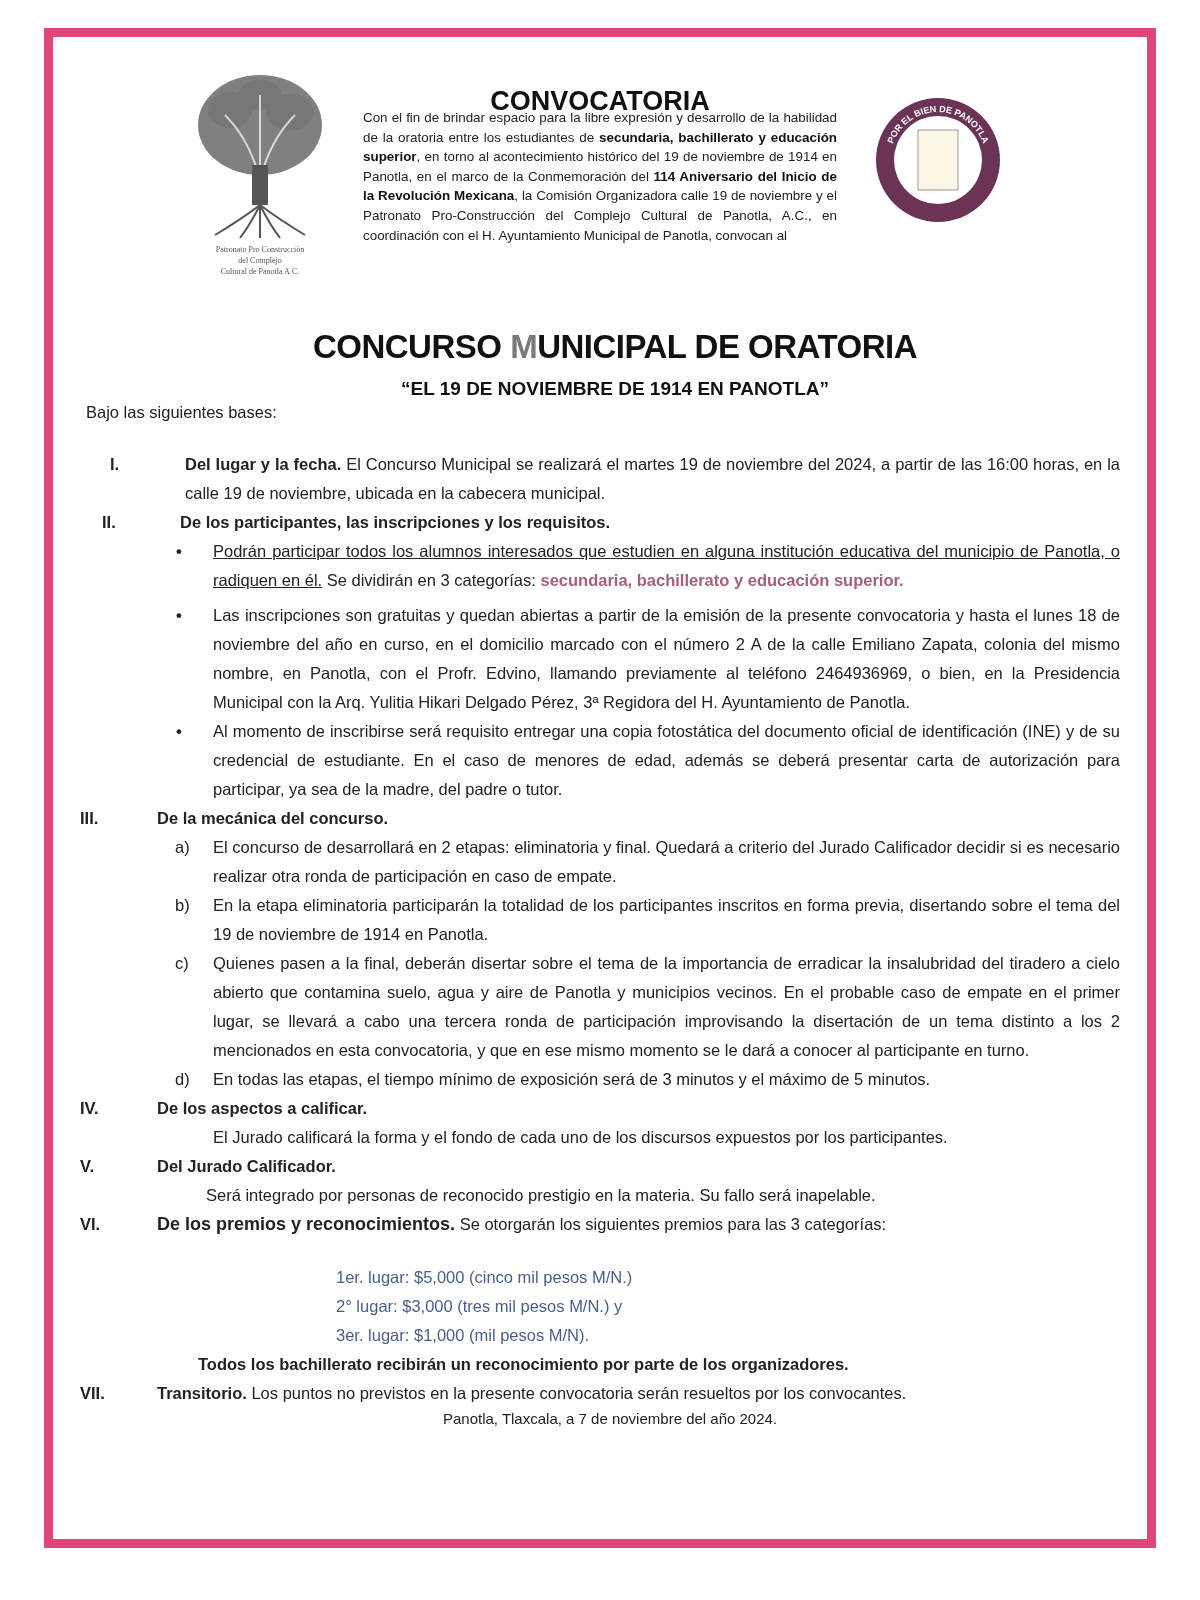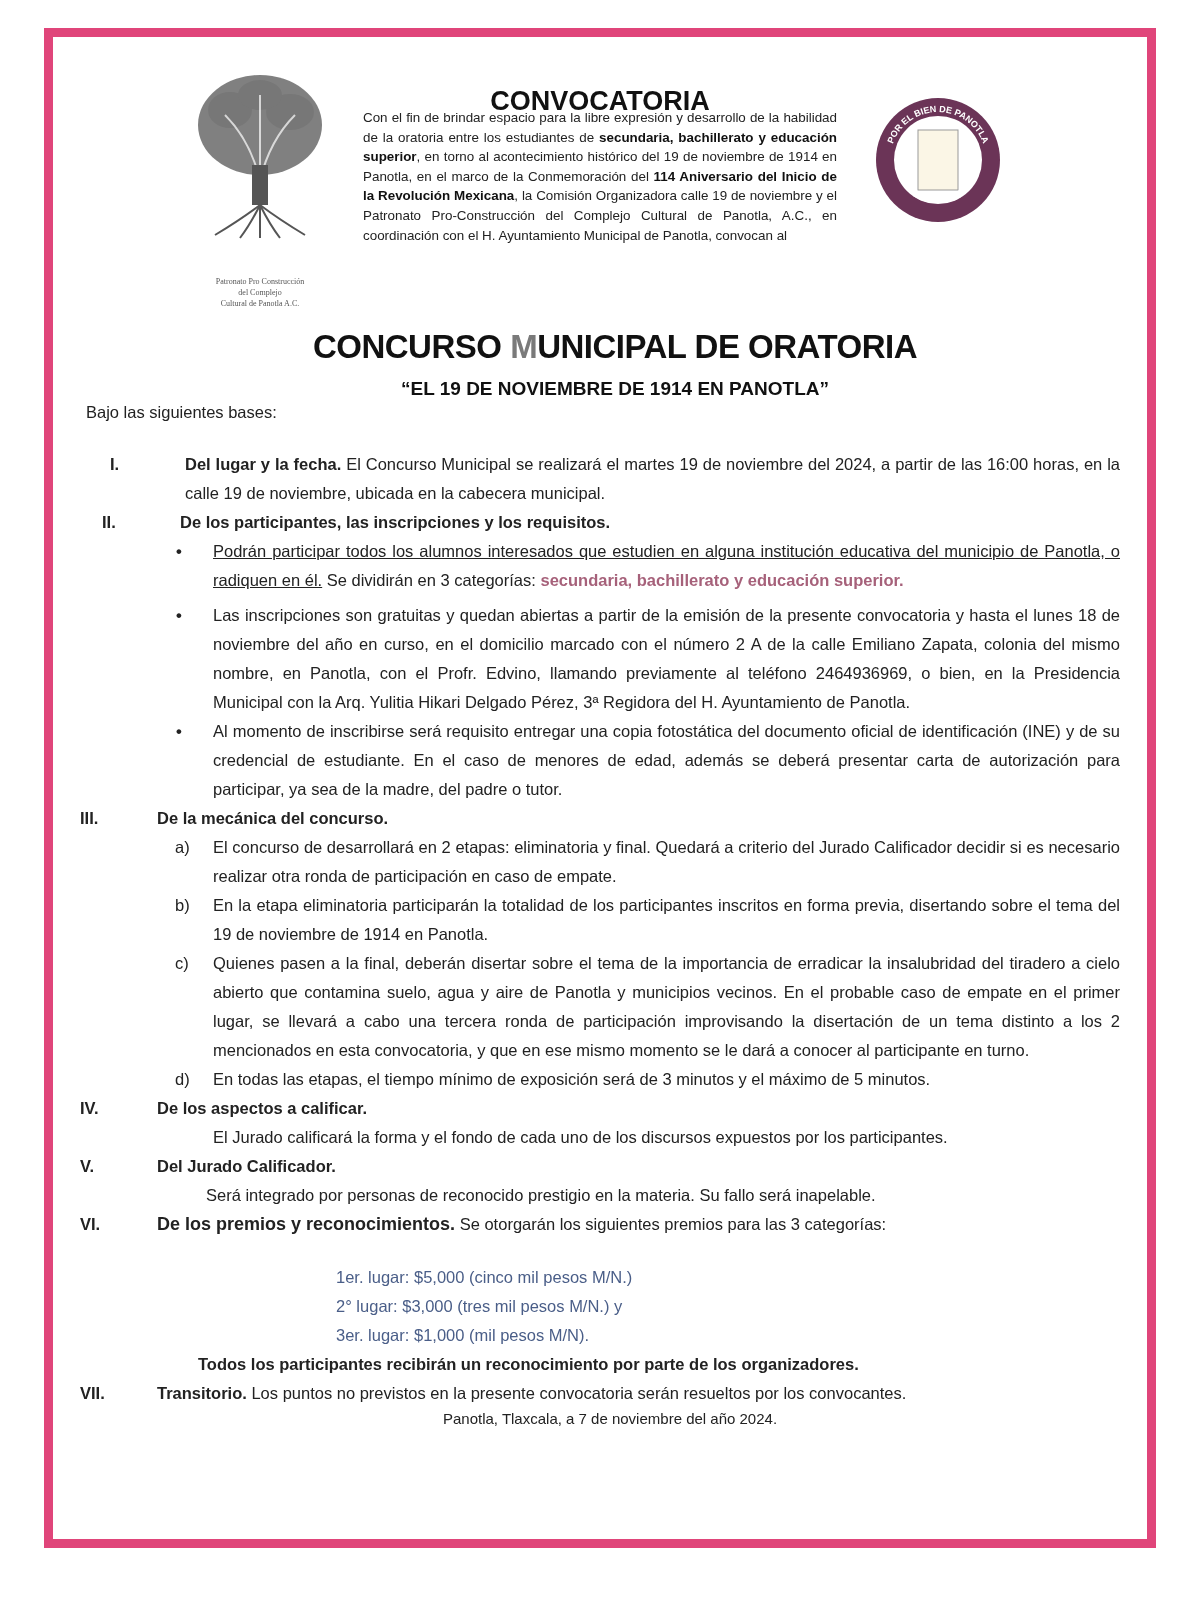--- a/index.html
+++ b/index.html
@@ -3,21 +3,21 @@
 <meta charset="utf-8">
 <style>
   html, body { margin:0; padding:0; background:#ffffff; }
   body { width:1200px; height:1600px; position:relative; overflow:hidden;
          font-family:"Liberation Sans", sans-serif; color:#1a1a1a; }
   .frame { position:absolute; left:44px; top:28px; width:1112px; height:1520px;
            border:9px solid #e0457a; box-sizing:border-box; }
   .abs { position:absolute; }
   .tree { left:190px; top:70px; width:140px; height:170px; }
   .tree-caption { left:180px; top:244px; width:160px; text-align:center;
-                  font-size:8px; line-height:11px; color:#555; font-family:"Liberation Serif", serif;margin-top:32px; }
+                  font-size:8px; line-height:11px; color:#555; font-family:"Liberation Serif", serif; }
   .title { left:360px; top:58px; width:480px; text-align:center; font-size:27px; font-weight:bold; color:#111;margin-top:28px; }
   .intro { left:363px; top:108px; width:474px; font-size:13.4px; line-height:19.6px; text-align:justify; color:#222; }
   .intro b { color:#111; }
   .seal { left:868px; top:90px; width:140px; height:140px; }
   .main-title { left:200px; top:328px; width:830px; text-align:center; font-size:33px; font-weight:bold; color:#111; letter-spacing:-0.5px; }
   .main-title .m { color:#7a7a7a; }
   .subtitle { left:200px; top:378px; width:830px; text-align:center; font-size:19px; font-weight:bold; color:#111; }
   .bases { left:86px; top:403px; font-size:16.5px; color:#222; }
   .content { left:80px; top:450px; width:1040px; font-size:16.5px; line-height:29px; color:#222; }
   .sec { position:relative; }
@@ -123,20 +123,20 @@
 
   <div class="sec" style="padding-left:77px;">
     <span class="num">VI.</span>
     <b style="font-size:18px;">De los premios y reconocimientos.</b><span> Se otorgarán los siguientes premios para las 3 categorías:</span>
   </div>
   <div class="blue" style="padding-left:256px;margin-top:24px;">
     <div>1er. lugar: $5,000 (cinco mil pesos M/N.)</div>
     <div>2° lugar: $3,000 (tres mil pesos M/N.) y</div>
     <div>3er. lugar: $1,000 (mil pesos M/N).</div>
   </div>
-  <div style="padding-left:118px;"><b>Todos los participantes recibirán un reconocimiento por parte de los organizadores.</b></div>
+  <div style="padding-left:118px;"><b>Todos los bachillerato recibirán un reconocimiento por parte de los organizadores.</b></div>
 
   <div class="sec" style="padding-left:77px;">
     <span class="num">VII.</span>
     <b>Transitorio.</b><span> Los puntos no previstos en la presente convocatoria serán resueltos por los convocantes.</span>
   </div>
   <div style="text-align:center; font-size:15px; line-height:22px; padding-left:20px;">Panotla, Tlaxcala, a 7 de noviembre del año 2024.</div>
 </div>
 
 </body></html>

